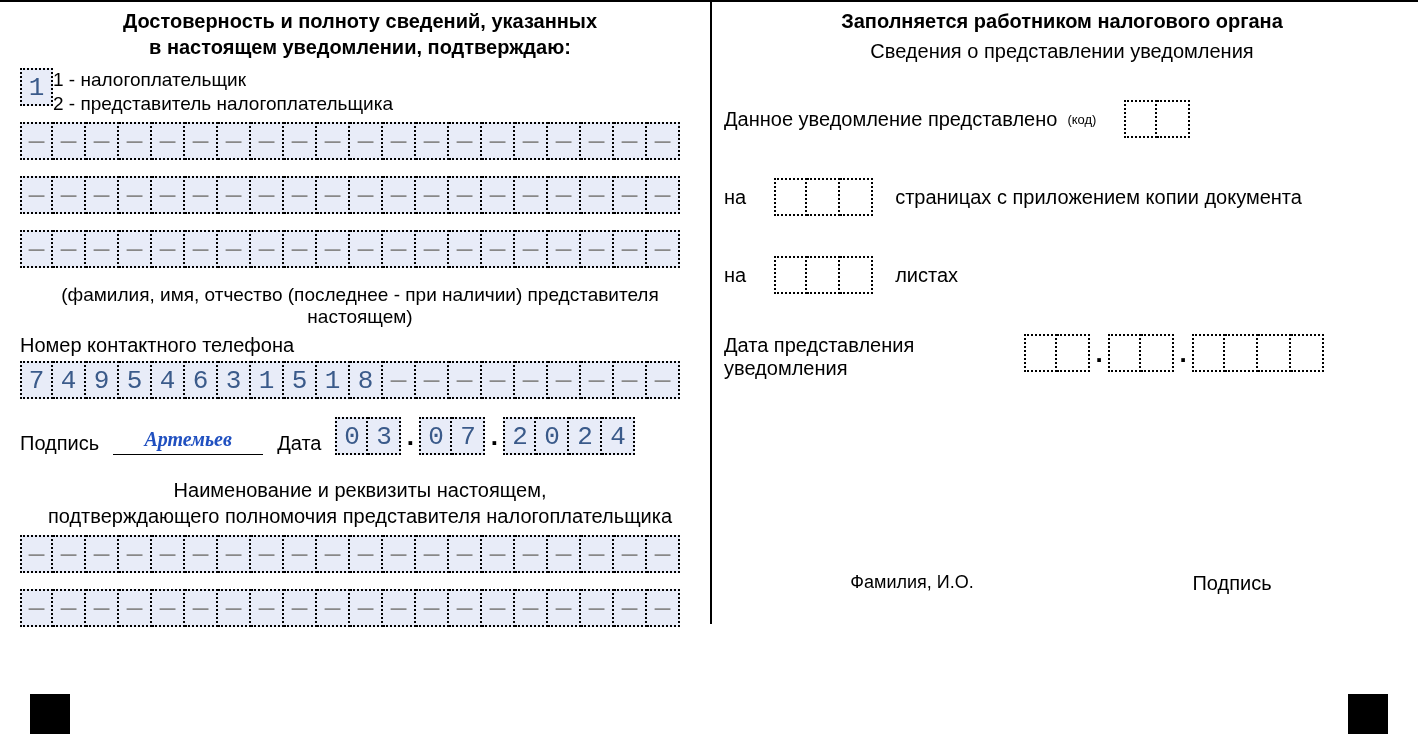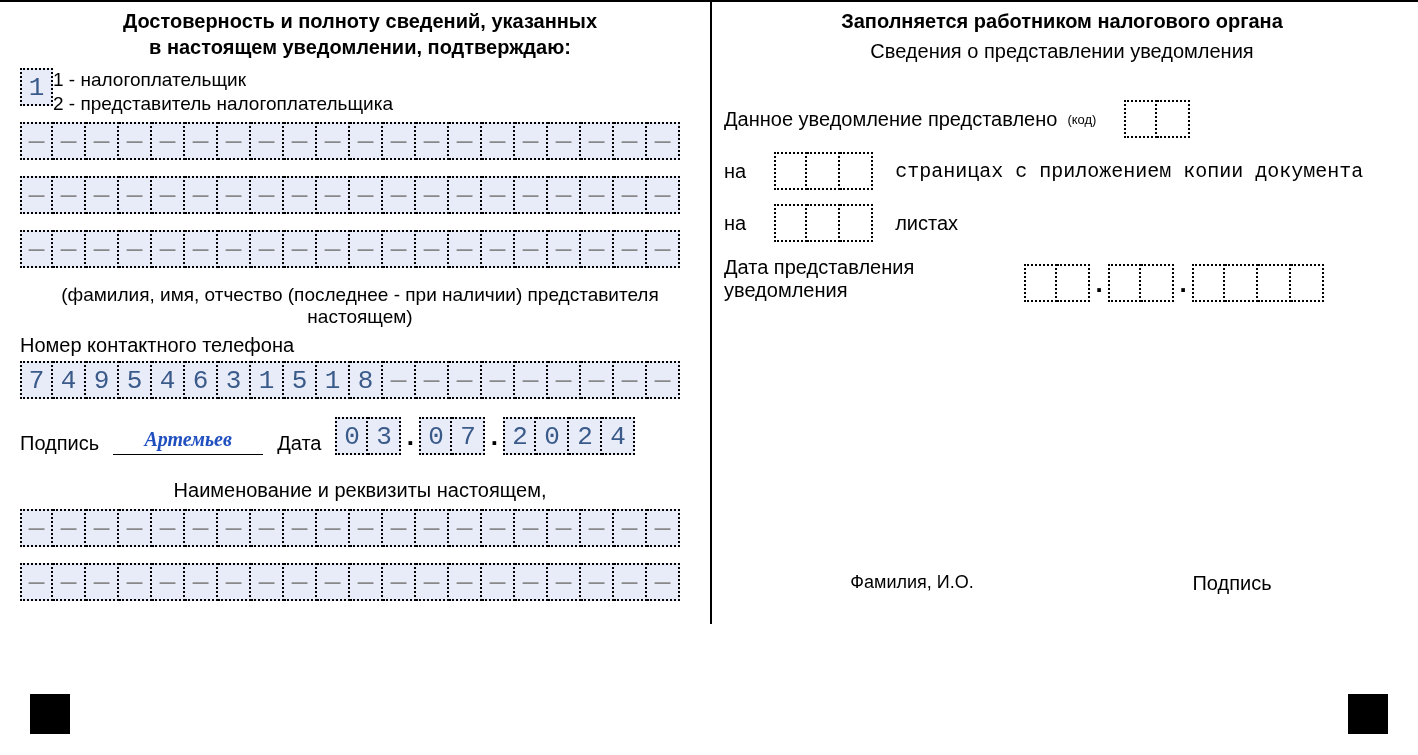--- a/index.html
+++ b/index.html
@@ -89,21 +89,21 @@
   }
   .dot-sep {
     width: 18px;
     text-align: center;
     font-size: 26px;
     font-weight: bold;
     line-height: 38px;
   }
   .dategroup { display: flex; align-items: center; }
   .dategroup .cell:first-child { border-left: 2px dotted #000; }
-  .r-row { display: flex; align-items: center; margin-top: 14px; }
+  .r-row { display: flex; align-items: center; margin-top: 40px; }
   .r-label { font-size: 20px; }
   .emptycell {
     width: 33px; height: 38px;
     border-top: 2px dotted #000;
     border-bottom: 2px dotted #000;
     border-right: 2px dotted #000;
     background: #fff;
   }
   .emptycell:first-child { border-left: 2px dotted #000; }
   .emptyrow { display: flex; }
@@ -247,20 +247,21 @@
         <div id="date-yy" class="cellrow">
             <div class="cell">2</div>
             <div class="cell">0</div>
             <div class="cell">2</div>
             <div class="cell">4</div>
           </div>
       </div>
     </div>
 
     <div class="sub" style="margin-top:22px;">Наименование и реквизиты настоящем,</div>
+    <div class="sub">подтверждающего полномочия представителя налогоплательщика</div>
 
     <div id="doc-rows" style="margin-top:6px;">
         <div class="cellrow" style="margin-bottom: 16px;">
           <div class="cell dash">—</div>
           <div class="cell dash">—</div>
           <div class="cell dash">—</div>
           <div class="cell dash">—</div>
           <div class="cell dash">—</div>
           <div class="cell dash">—</div>
           <div class="cell dash">—</div>
@@ -316,34 +317,34 @@
         </div>
     </div>
 
     <div class="r-row">
       <span class="r-label">на</span>
       <div id="r-pages" class="emptyrow" style="margin-left:28px;">
           <div class="emptycell"></div>
           <div class="emptycell"></div>
           <div class="emptycell"></div>
         </div>
-      <span class="r-label" style="margin-left:22px;font-family:Liberation Mono, monospace;">страницах с приложением копии документа</span>
+      <span class="r-label" style="margin-left:22px;">страницах с приложением копии документа</span>
     </div>
 
     <div class="r-row">
       <span class="r-label">на</span>
       <div id="r-sheets" class="emptyrow" style="margin-left:28px;">
           <div class="emptycell"></div>
           <div class="emptycell"></div>
           <div class="emptycell"></div>
         </div>
       <span class="r-label" style="margin-left:22px;">листах</span>
     </div>
 
-    <div class="r-row" style="align-items:flex-end;">
+    <div class="r-row" style="align-items:flex-start;">
       <div style="width:290px;">
         <div class="r-label">Дата представления</div>
         <div class="r-label">уведомления</div>
       </div>
       <div class="dategroup" style="margin-left:10px;">
         <div id="r-dd" class="emptyrow">
             <div class="emptycell"></div>
             <div class="emptycell"></div>
           </div>
         <div class="dot-sep">.</div>

